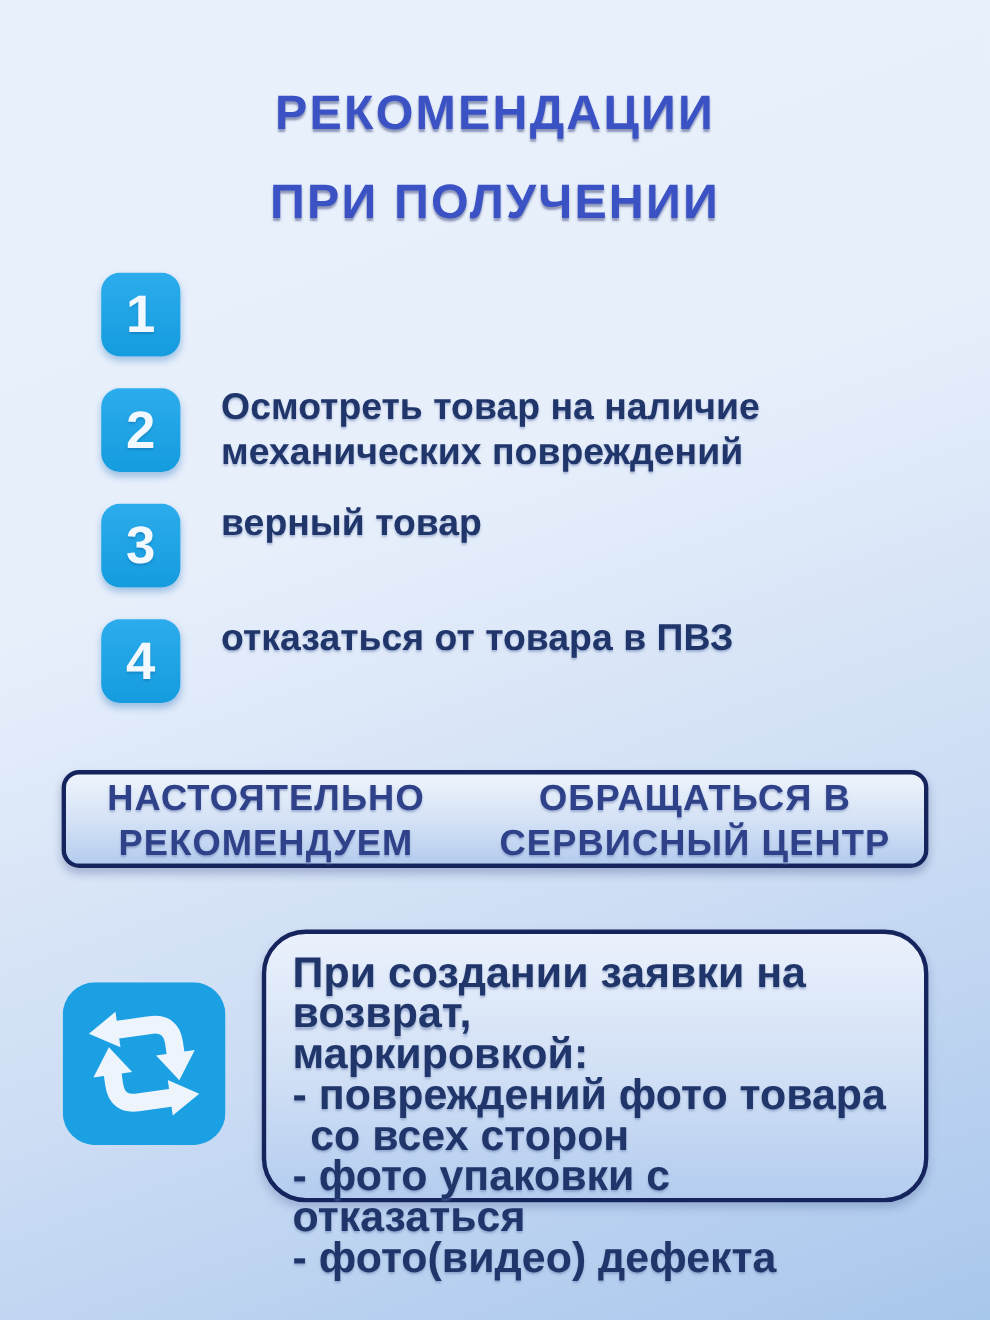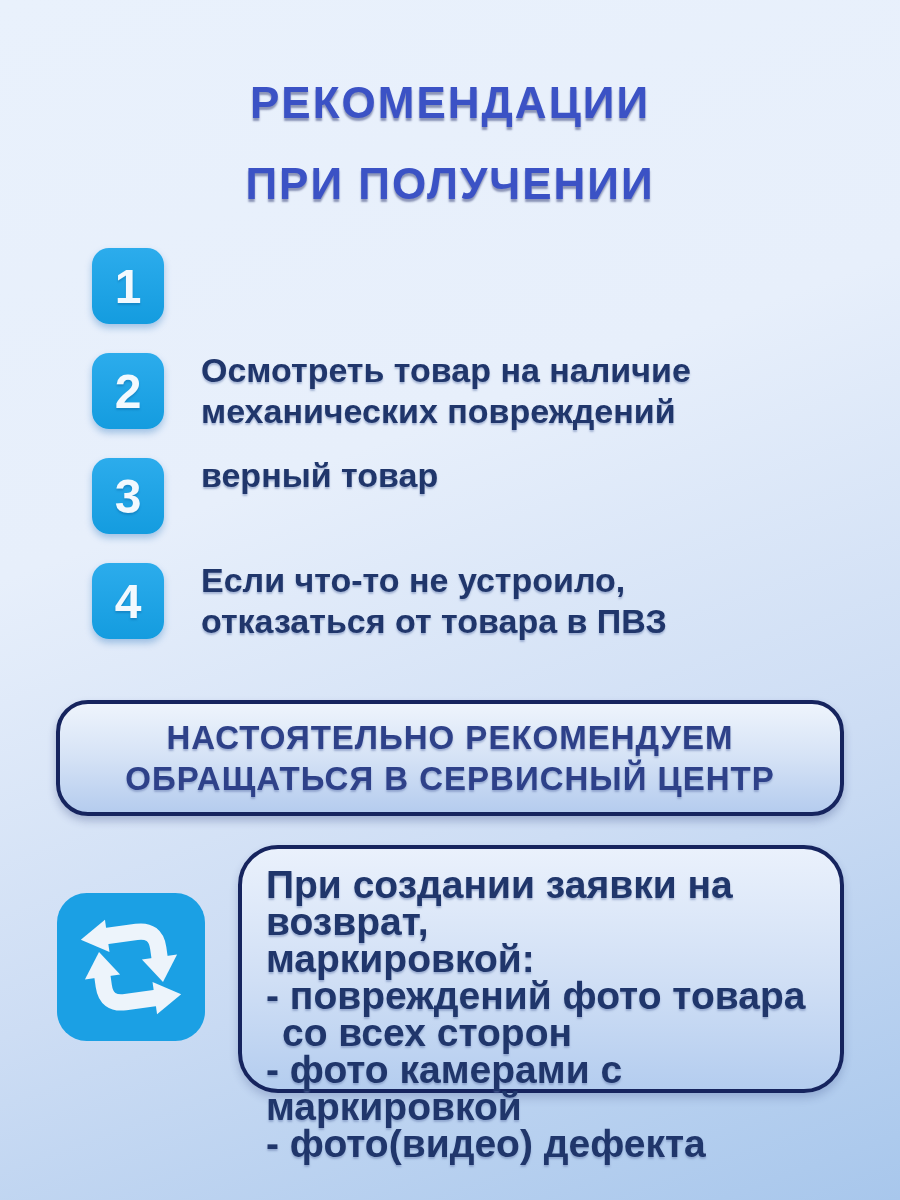--- a/index.html
+++ b/index.html
@@ -41,26 +41,26 @@
     margin-left:37px; margin-top:-3px;
     color:#20366b;
     font-size:34px; font-weight:bold;
     line-height:41px;
     text-shadow:0 2px 2px rgba(104,126,176,0.5);
   }
 
   
   .reco-box{
     position:absolute; left:56px; top:700px;
-    width:788px; height:116px;
+    width:788px; height:89px;
     border:4px solid #16245e;
-    border-radius:32px;
+    border-radius:16px;
     background:linear-gradient(180deg,#eef4fc 0%, #d6e3f6 48%, #b5ccee 100%);
     box-shadow:0 5px 8px rgba(35,55,120,0.28);
-    display:flex; flex-direction:column; align-items:center; justify-content:center;
+    display:flex; flex-direction:row; align-items:center; justify-content:center;
     text-align:center;
     color:#2e4189;
     font-size:33px; font-weight:bold;
     line-height:41px;
     letter-spacing:1px;
     text-shadow:0 2px 2px rgba(110,130,180,0.55);
   }
 
   
   .return-box{
@@ -110,21 +110,20 @@
     <div class="step">
       <div class="badge">3</div>
       <div class="step-text">
         <div>верный товар</div>
       </div>
     </div>
 
     <div class="step">
       <div class="badge">4</div>
       <div class="step-text">
-        <div>Если что-то не устроило,</div>
         <div>отказаться от товара в ПВЗ</div>
       </div>
     </div>
 
   </div>
 
   <div class="reco-box">
     <div>НАСТОЯТЕЛЬНО РЕКОМЕНДУЕМ</div>
     <div>ОБРАЩАТЬСЯ В СЕРВИСНЫЙ ЦЕНТР</div>
   </div>
@@ -145,17 +144,17 @@
         <polygon points="58,46 82,46 70,63"></polygon>
       </g>
     </g>
   </svg>
 
   <div class="return-box">
     <div class="return-line">При создании заявки на возврат,</div>
     <div class="return-line">маркировкой:</div>
     <div class="return-line">- повреждений фото товара</div>
     <div class="return-line indent">со всех сторон</div>
-    <div class="return-line">- фото камерами с маркировкой</div>
+    <div class="return-line">- фото упаковки с отказаться</div>
     <div class="return-line">- фото(видео) дефекта</div>
   </div>
 
 </div>
 
 </body></html>

